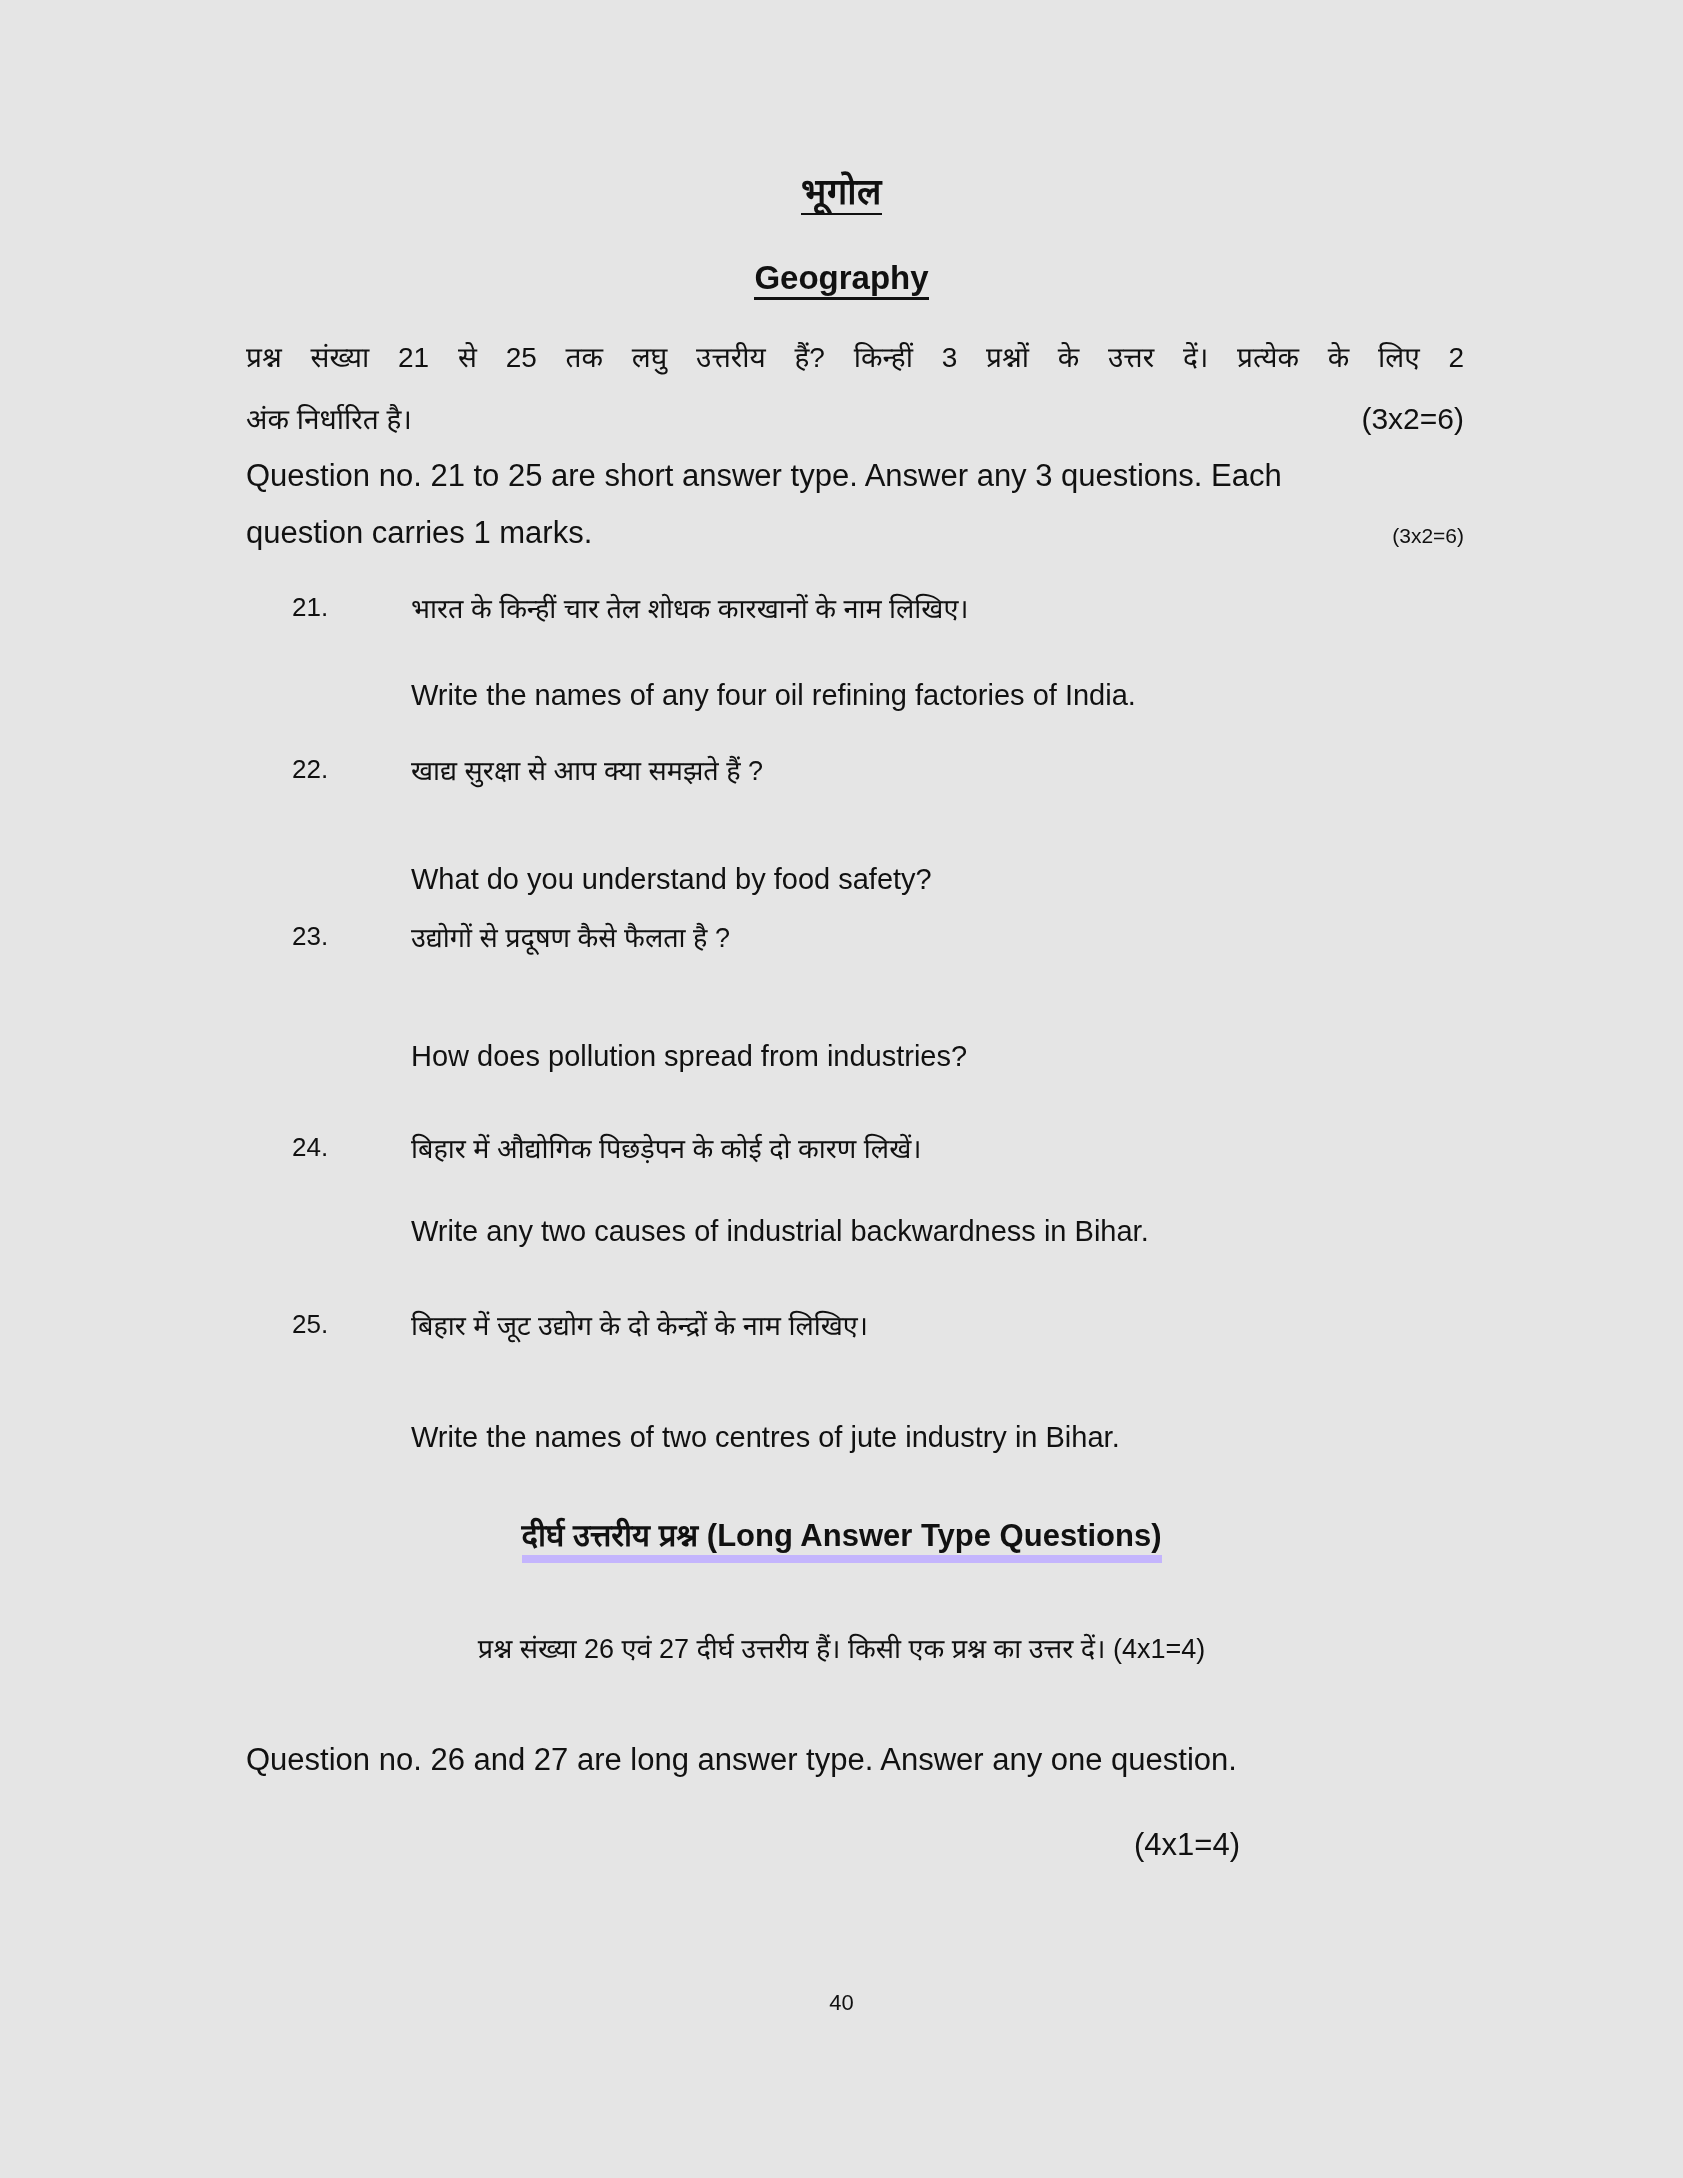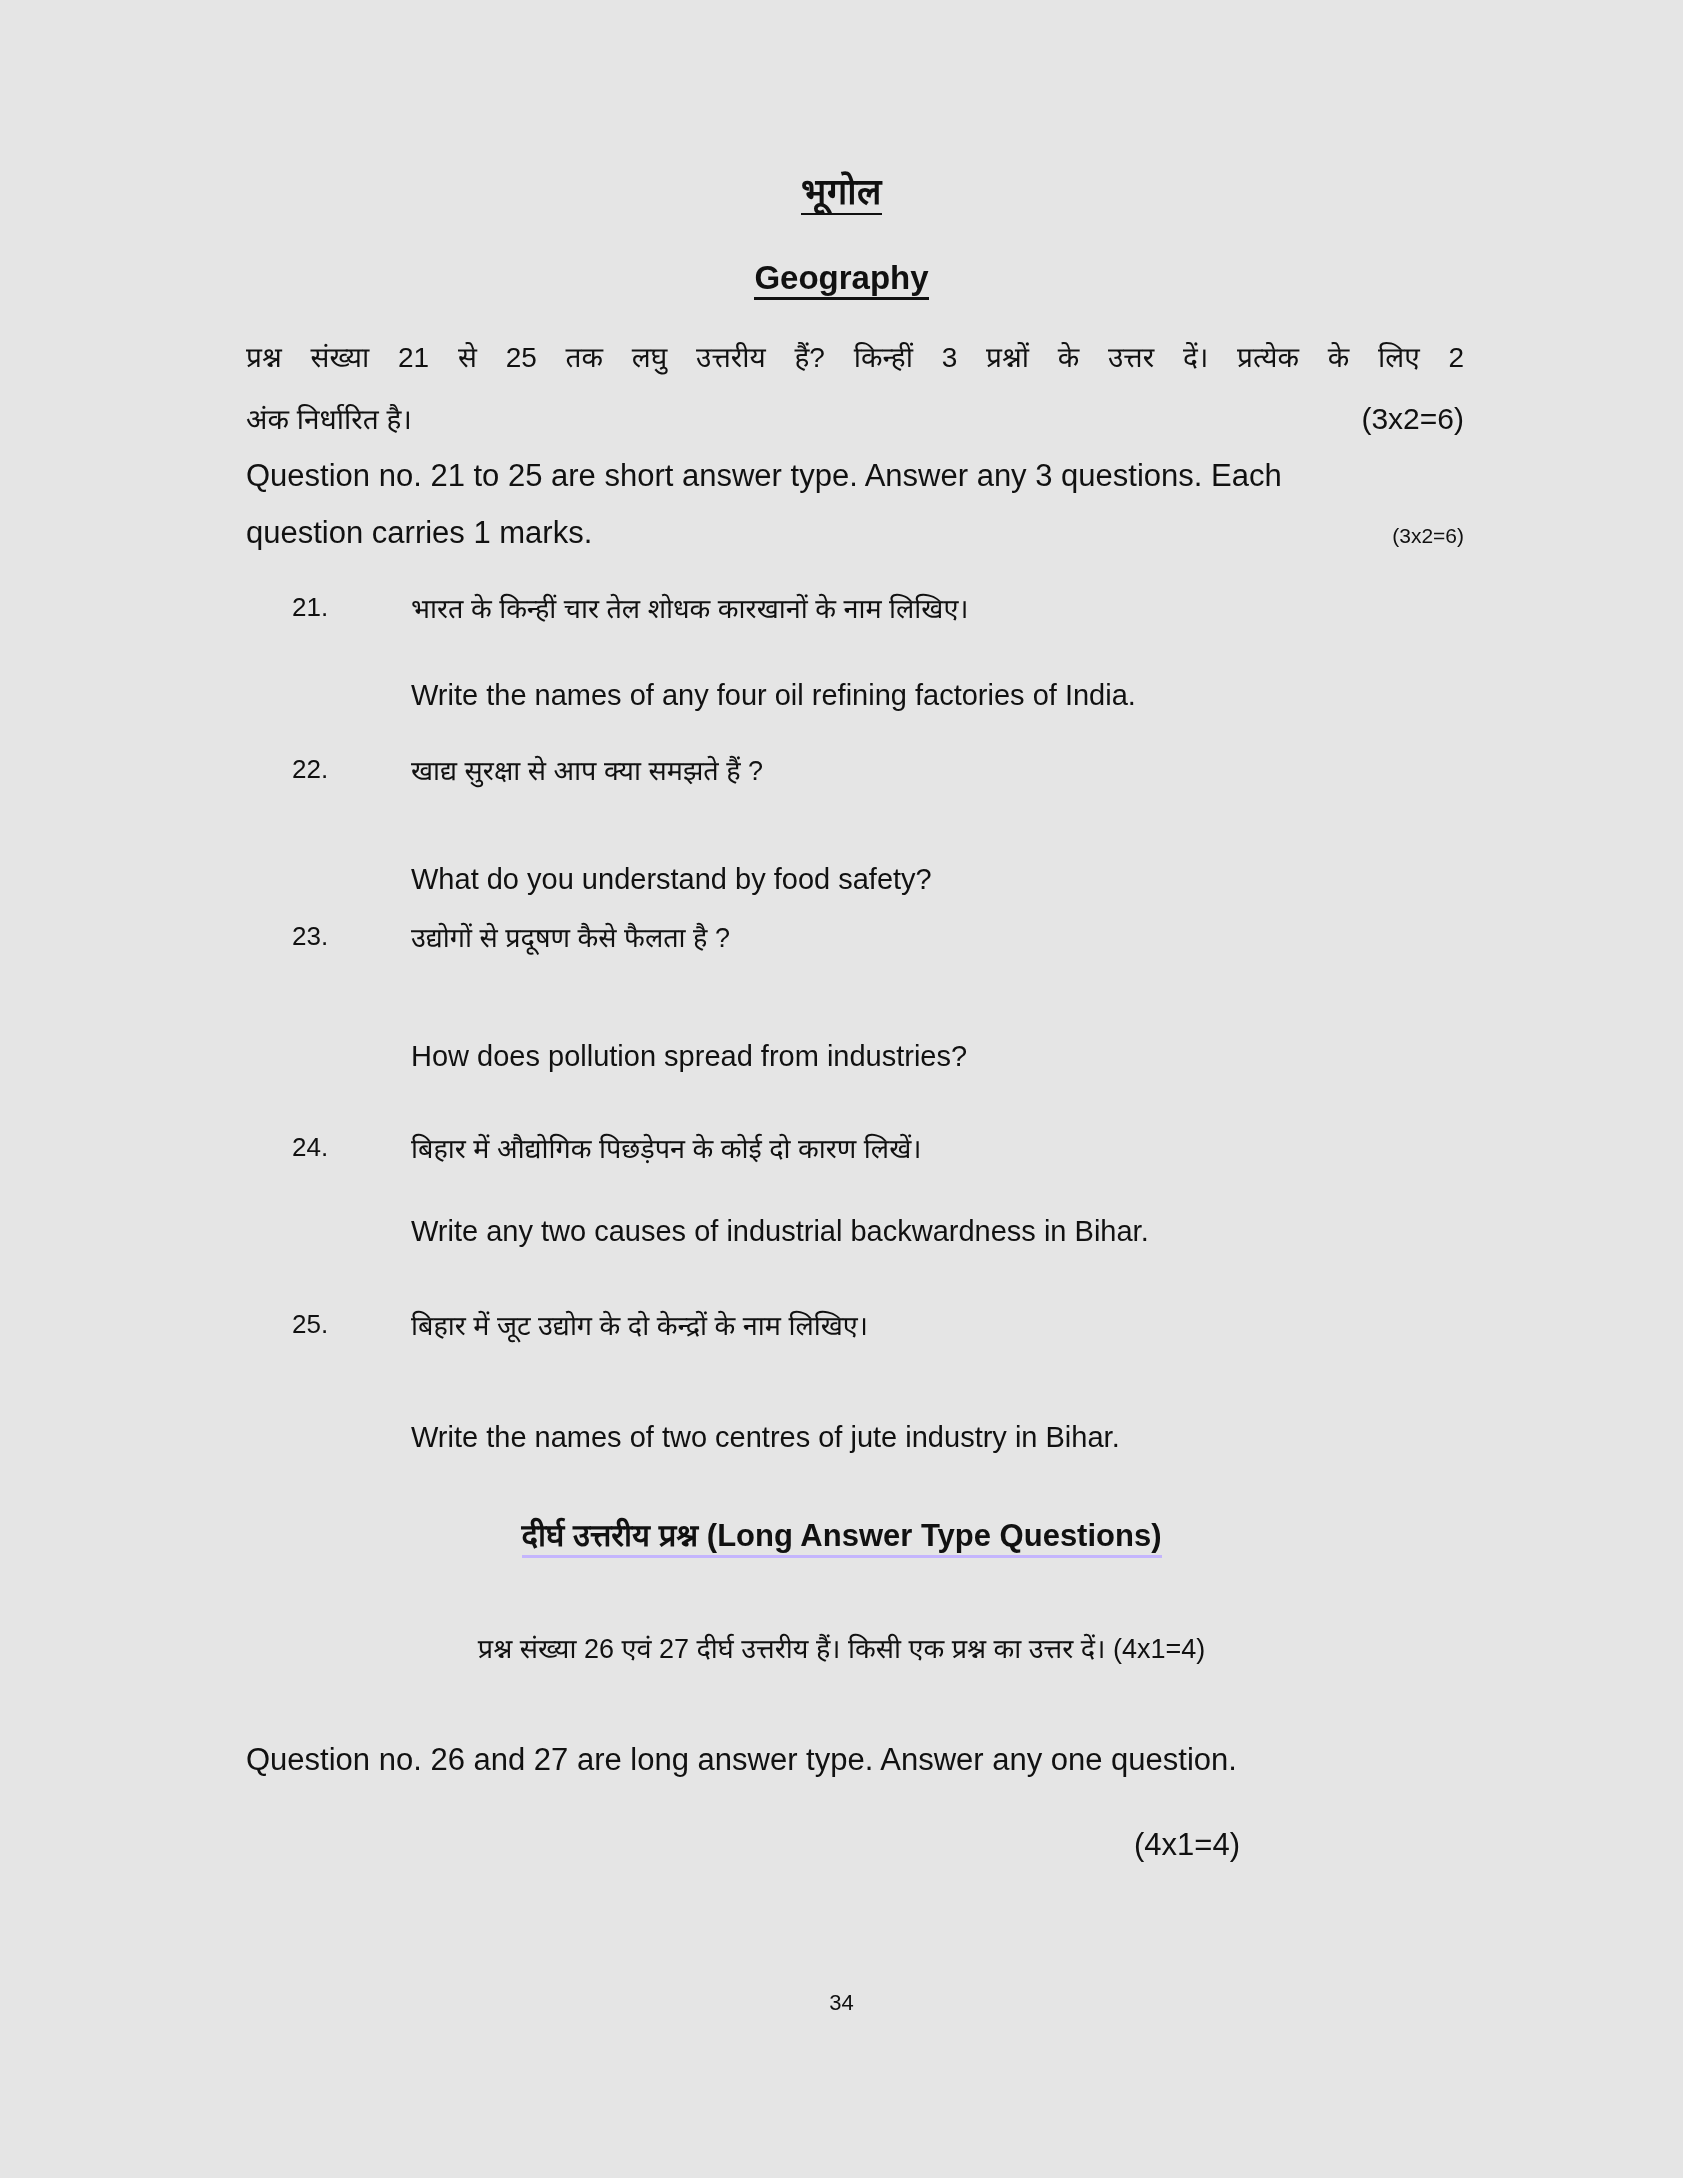--- a/index.html
+++ b/index.html
@@ -131,21 +131,21 @@
   .sec-head {
     position: absolute;
     left: 0;
     right: 0;
     top: 1513px;
     text-align: center;
     font-size: 31px;
     font-weight: 700;
   }
   .sec-head span {
-    border-bottom: 3px solid #c4b5fd;
+    border-bottom: 8px solid #c4b5fd;
     padding-bottom: 2px;
   }
   .long-hi {
     position: absolute;
     left: 0;
     right: 0;
     top: 1629px;
     text-align: center;
     font-size: 27px;
   }
@@ -252,16 +252,16 @@
   <div class="sec-head">
     <span>दीर्घ उत्तरीय प्रश्न (Long Answer Type Questions)</span>
   </div>
 
   <div class="long-hi">प्रश्न संख्या 26 एवं 27 दीर्घ उत्तरीय हैं। किसी एक प्रश्न का उत्तर दें। (4x1=4)</div>
 
   <div class="long-en">Question no. 26 and 27 are long answer type. Answer any one question.</div>
 
   <div class="long-marks">(4x1=4)</div>
 
-  <div class="page-num">34</div>
+  <div class="page-num">40</div>
 
 </div>
 
 
 </body></html>

